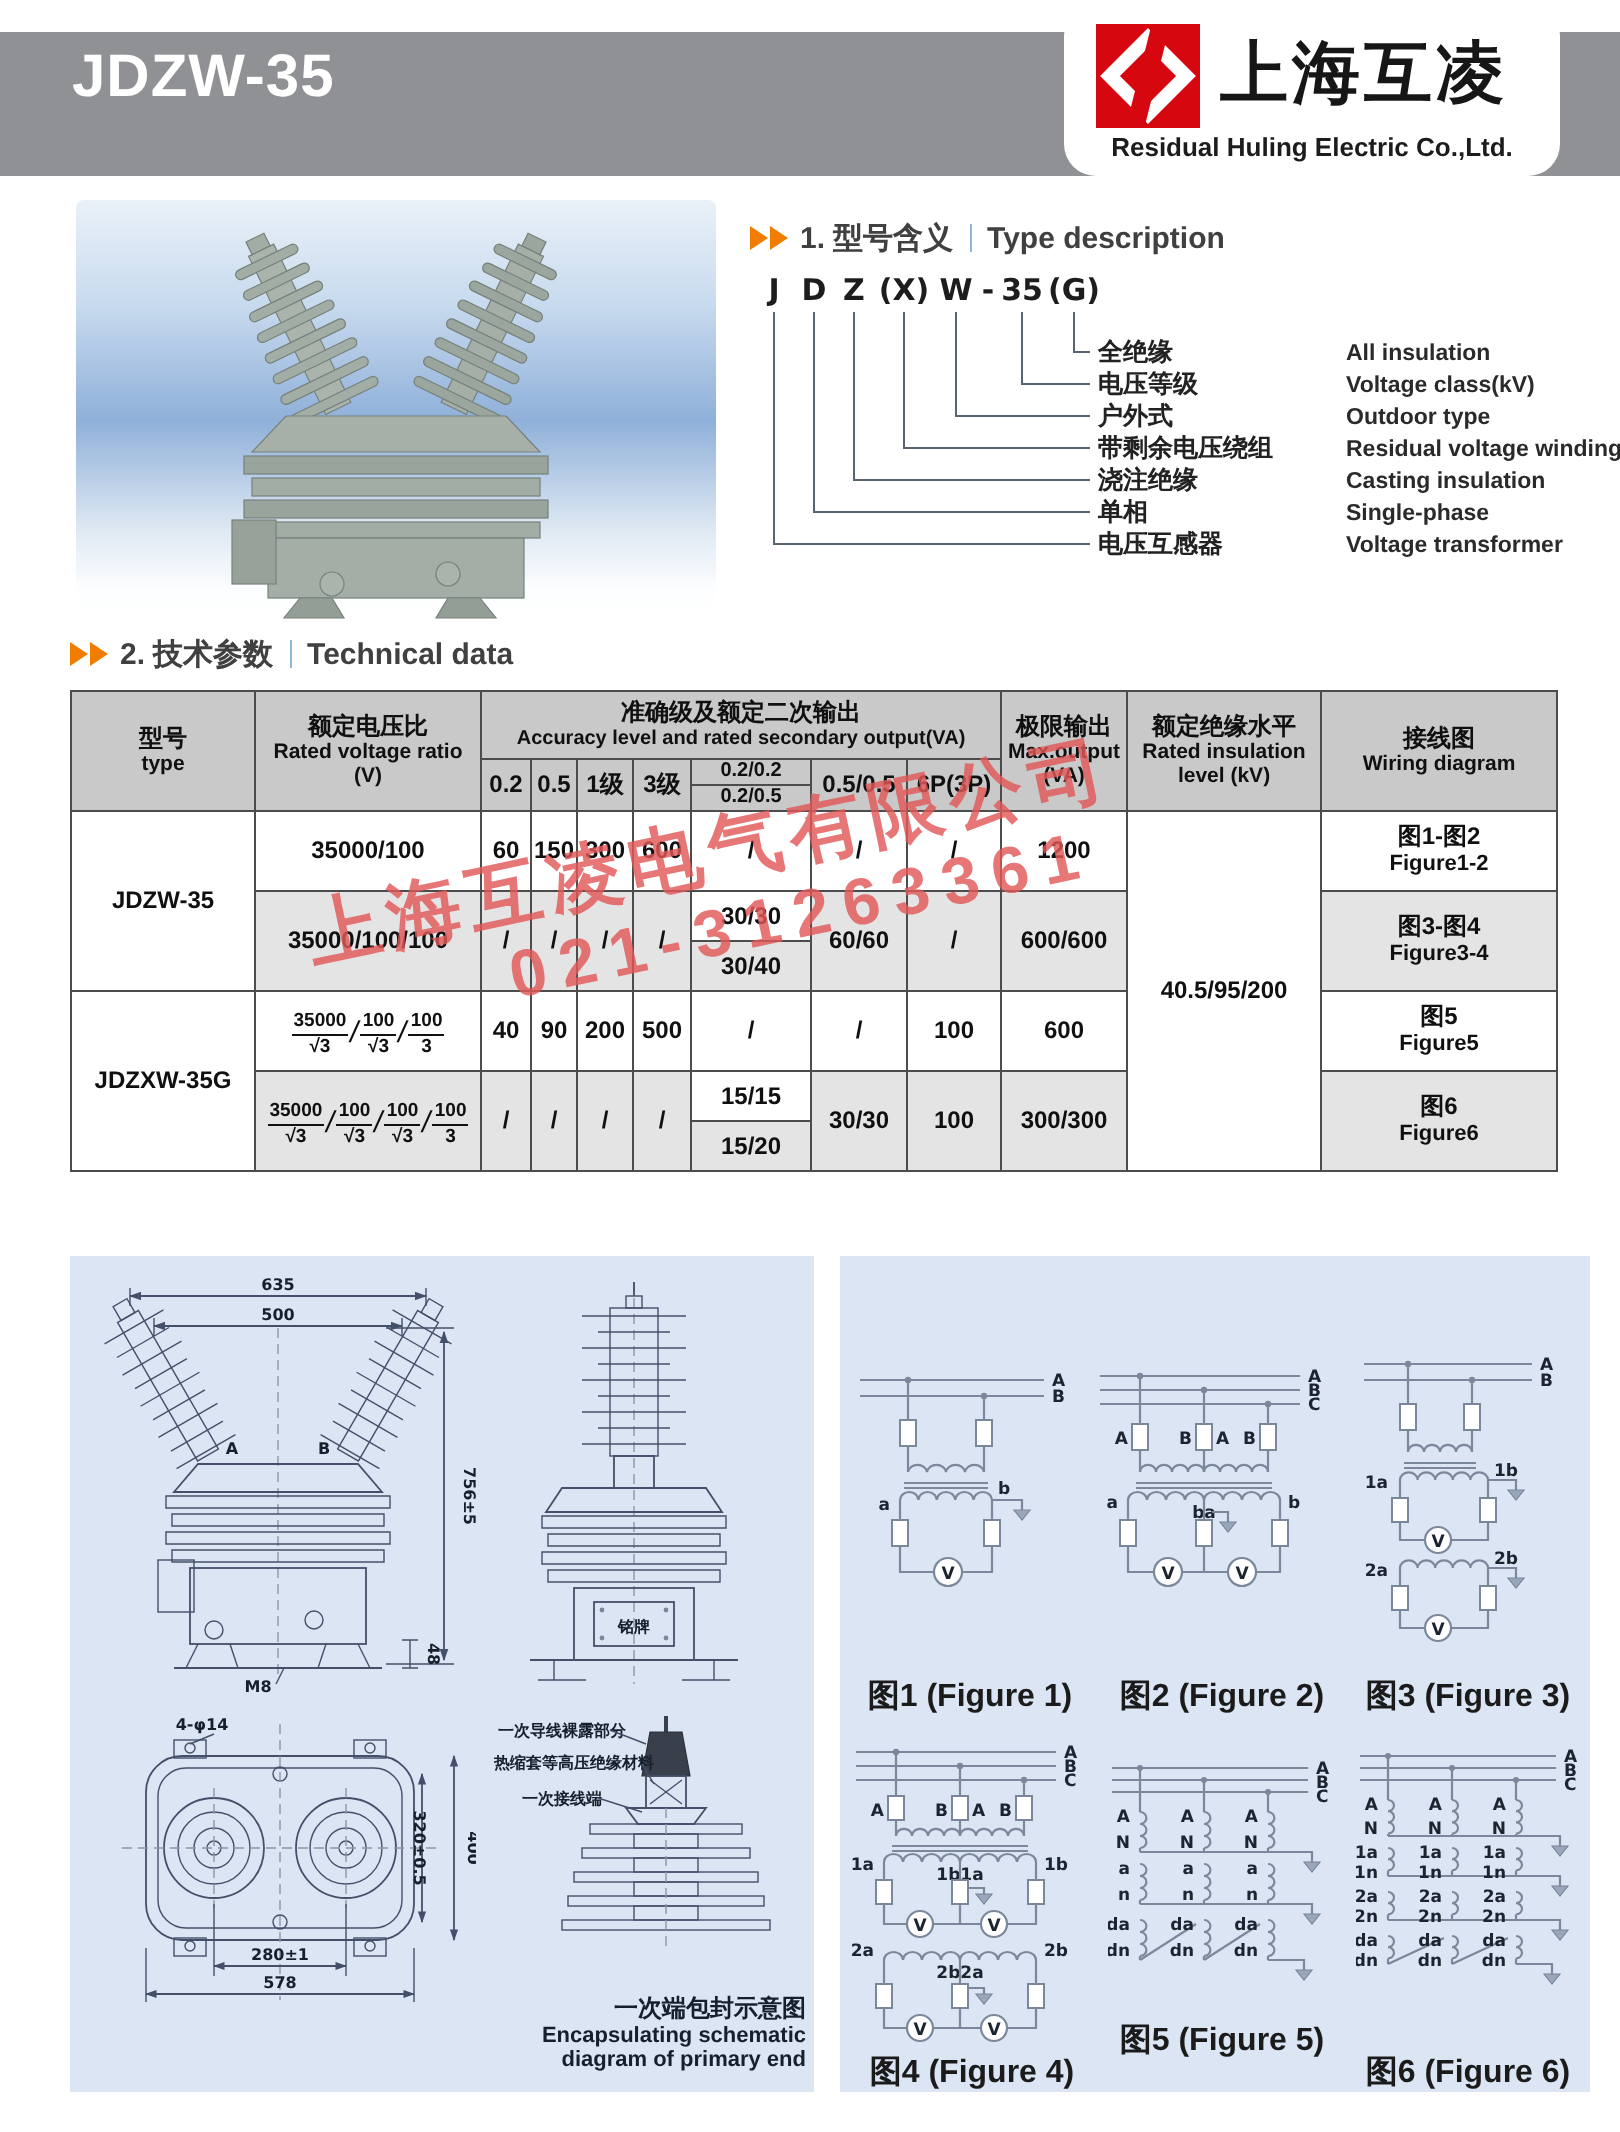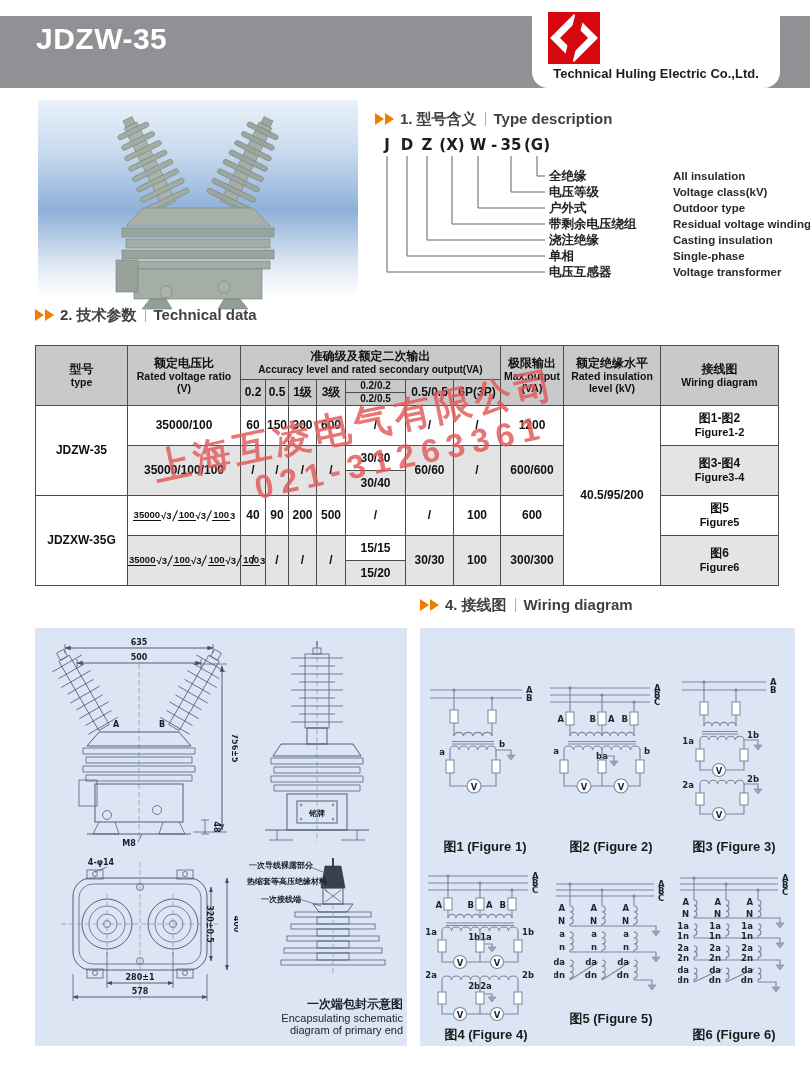--- a/index.html
+++ b/index.html
@@ -31,36 +31,36 @@
 .h-en{font-weight:600;font-size:10px}
 .h-en2{font-weight:600;font-size:10.5px}
 tr.rg td{background:#e4e4e4}
 td.cwhite{background:#fff}
 .bstack div{height:24px;line-height:24px}
 .bstack .top{border-bottom:1px solid #4c4c4c;background:#fff}
 .hstack div{font-size:10px;line-height:12px;padding:0 1px}
 .hstack .top{border-bottom:1px solid #4c4c4c}
 .figc .en{font-weight:600;font-size:11px}
 .fr{display:inline-flex;align-items:center}
-.frac{display:inline-flex;flex-direction:row;line-height:1;font-size:9.5px;font-weight:700}
+.frac{display:inline-flex;flex-direction:column;line-height:1;font-size:9.5px;font-weight:700}
 .frac .fn{border-bottom:1.2px solid #111;padding:0 1px 1px}
 .frac .fd{padding-top:1px}
 .fsl{font-size:15px;font-weight:400;margin:0 1px;transform:skewX(-10deg);display:inline-block}
 .wm{position:absolute;left:118px;top:56px;transform:rotate(-12deg);color:rgba(226,88,88,.82);font-weight:800;pointer-events:none;white-space:nowrap}
 .wm .l1{font-size:37px;letter-spacing:4px}
 .wm .l2{font-size:33px;letter-spacing:7px;margin:-4px 0 0 95px}
 
 .panel{position:absolute;top:628px;height:418px;background:#dbe5f3}
 .p3{left:35px;width:372px}
 .p4{left:420px;width:375px}
 .panel svg{position:absolute}
 .ec-cap{position:absolute;left:196px;top:370px;width:172px;text-align:right;color:#16202c;line-height:1.15}
 .ec-cap .c1{font-size:12px;font-weight:700}
-.ec-cap .c2{font-size:11px;font-weight:400}
-.wcap{position:absolute;text-align:center;font-size:13px;font-weight:700;color:#1b1b1b}
+.ec-cap .c2{font-size:11px;font-weight:700}
+.wcap{position:absolute;text-align:center;font-size:16px;font-weight:700;color:#1b1b1b}
 
 .dln{stroke:#44506a;fill:none;stroke-width:.9}
 .dth{stroke:#44506a;fill:none;stroke-width:.7}
 .dsh{stroke:#8a96a8;fill:none;stroke-width:.7;stroke-dasharray:5,3}
 .dt{fill:#16202c;font-size:8px;font-weight:700;font-family:"DejaVu Sans",sans-serif}
 .w{stroke:#7b879b;fill:none;stroke-width:1.1}
 .fuse{fill:#fff;stroke:#7b879b;stroke-width:1}
 .wt{fill:#1c2430;font-size:8.5px;font-weight:700;font-family:"DejaVu Sans",sans-serif}
 .gnd{fill:#9aa7ba;stroke:#7b879b;stroke-width:.6}
 .vm{fill:#fff;stroke:#7b879b;stroke-width:1.1}
@@ -72,21 +72,22 @@
 <div class="page">
 
   <div class="band"></div>
   <div class="model">JDZW-35</div>
   <div class="logo-panel">
     <svg class="logo-mark" width="52" height="52" viewBox="0 0 52 52">
       <rect width="52" height="52" fill="#d6070f"></rect>
       <path d="M26,7 L45,26 L26,45 L7,26 Z" fill="none" stroke="#fff" stroke-width="7"></path>
       <rect x="21.5" y="-8" width="9" height="68" fill="#d6070f" transform="rotate(14 26 26)"></rect>
     </svg>
-    <div class="logo-en">Technical Huling Electric Co.,Ltd.</div>
+    <div class="logo-cn">上海互凌</div>
+    <div class="logo-en">Residual Huling Electric Co.,Ltd.</div>
   </div>
   <div class="band-tab"></div>
 
   <div class="photo">
     <svg width="320" height="212" viewBox="0 0 320 212">
       <g stroke="#76817a" stroke-width=".6">
         <g transform="translate(132,106) rotate(-26)" fill="#a2ada6">
           <rect x="-7" y="-90" width="14" height="88" fill="#aab4ad"></rect>
           <rect x="-5" y="-97" width="10" height="7"></rect>
           <rect x="-17" y="-86" width="34" height="5" rx="2.5"></rect>
@@ -162,21 +163,21 @@
       <text x="296" y="44">All insulation</text>
       <text x="296" y="60">Voltage class(kV)</text>
       <text x="296" y="76">Outdoor type</text>
       <text x="296" y="92">Residual voltage winding</text>
       <text x="296" y="108">Casting insulation</text>
       <text x="296" y="124">Single-phase</text>
       <text x="296" y="140">Voltage transformer</text>
     </g>
   </svg>
 
-  <div class="sec-title" style="left:35px;top:306px">
+  <div class="sec-title" style="left:35px;top:318px">
     <span class="tri"></span><span class="tri"></span><span class="st-no">2.</span><span>技术参数</span><span class="st-bar"></span><span>Technical data</span>
   </div>
 
   <div class="table-wrap">
     <table class="t2">
       <colgroup>
         <col style="width:92px">
           <col style="width:113px">
           <col style="width:25px">
           <col style="width:23px">
@@ -336,23 +337,20 @@
             </td>
       </tr>
     </tbody>
       </table>
     <div class="wm">
       <div class="l1">上海互凌电气有限公司</div>
       <div class="l2">021-31263361</div>
     </div>
   </div>
 
-  <div class="sec-title" style="left:420px;top:596px">
-    <span class="tri"></span><span class="tri"></span><span class="st-no">4.</span><span>接线图</span><span class="st-bar"></span><span>Wiring diagram</span>
-  </div>
 
   <div class="panel p3">
     <svg style="left:8px;top:6px" width="195" height="215" viewBox="0 0 195 215">
       <defs>
           <marker id="fvm" viewBox="0 0 10 10" refX="9" refY="5" markerWidth="7" markerHeight="7" orient="auto-start-reverse">
             <path d="M0,1.5 L10,5 L0,8.5 Z" fill="#44506a"></path>
           </marker>
         </defs>
       <path class="dth" d="M22,10 V19 M170,10 V19 M34,25 V34 M158,25 V34"></path>
       <path class="dln" d="M22,14 H170" marker-start="url(#fvm)" marker-end="url(#fvm)"></path>

